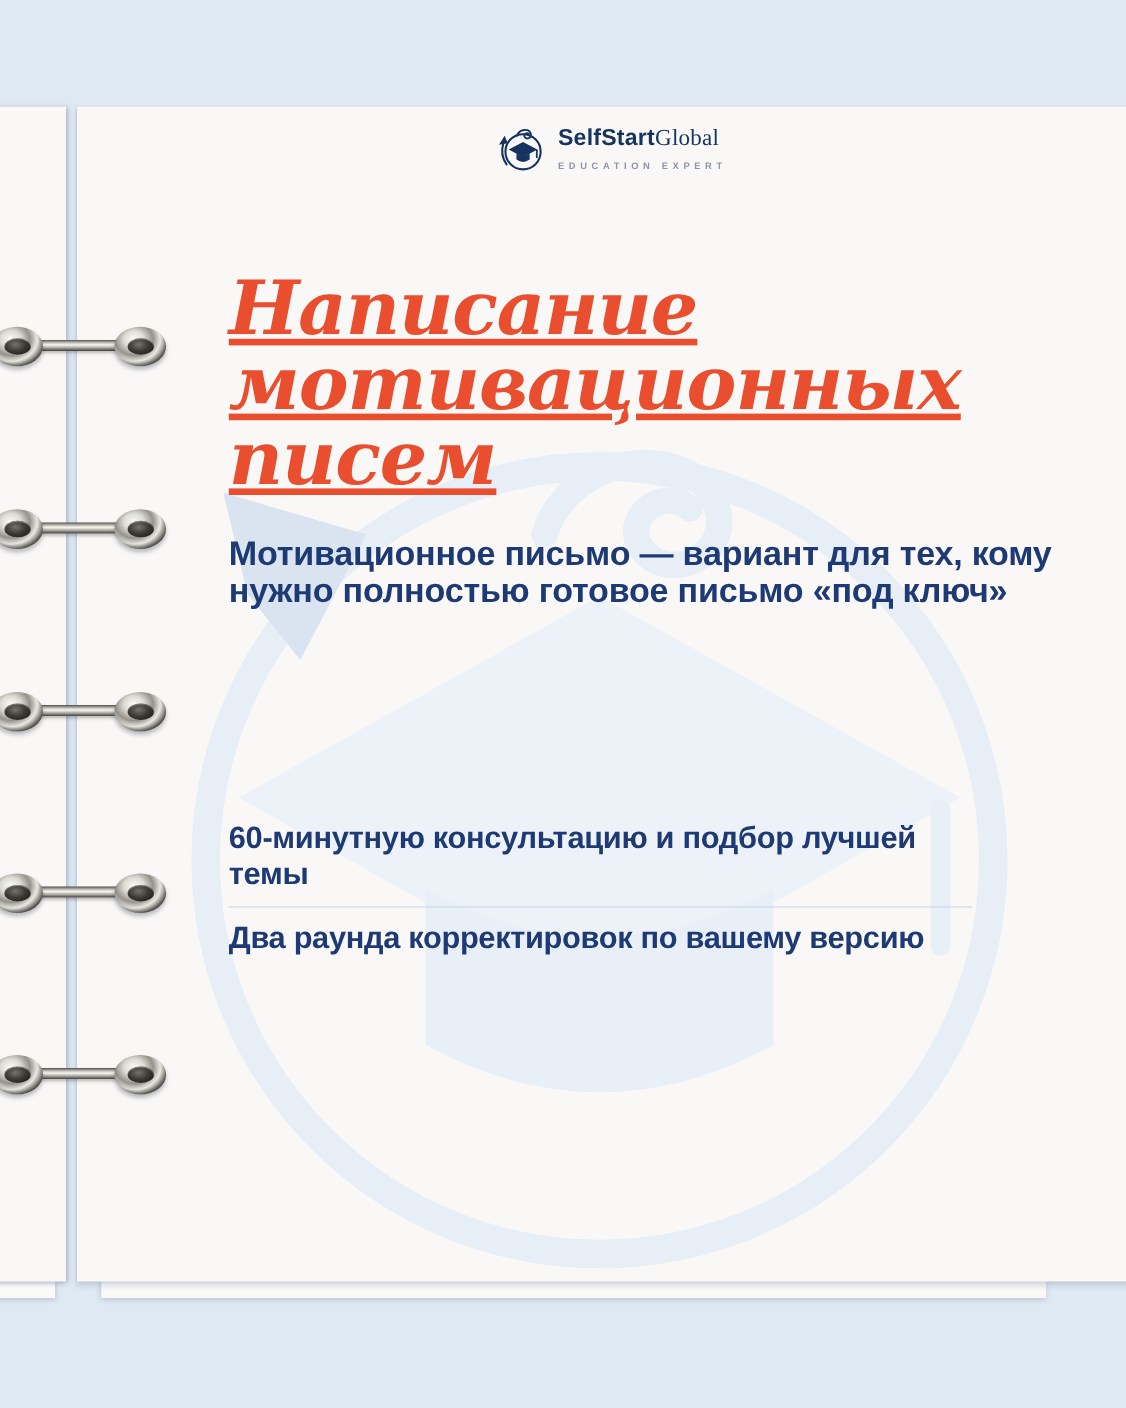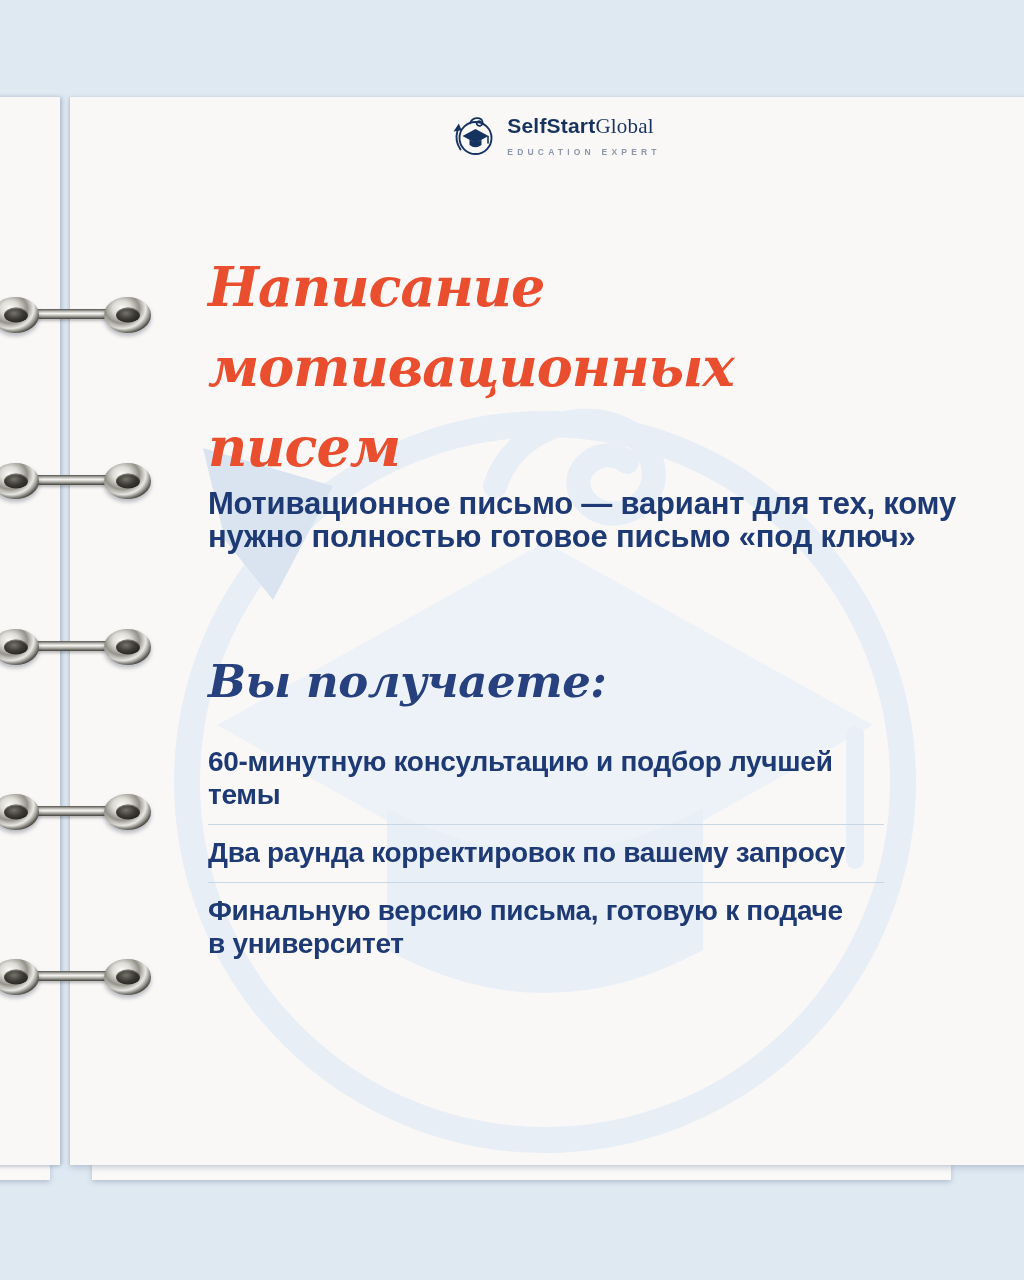--- a/index.html
+++ b/index.html
@@ -67,23 +67,24 @@
     font-size:8.5px;letter-spacing:4.2px;color:var(--tagline);
     font-weight:600;margin-top:9px;white-space:nowrap;
   }
 
   
   .content{position:absolute;inset:0;z-index:4;}
   .title{
     position:absolute;left:138px;top:150px;width:560px;
     font-family:"DejaVu Serif","Liberation Serif",serif;
     font-style:italic;font-weight:600;
-    font-size:54px;line-height:80px;letter-spacing:-1px;
+    font-size:68px;line-height:68px;letter-spacing:-1px;
     color:var(--accent);
     white-space:pre-line;
+    text-decoration:underline;
   }
   .subtitle{
     position:absolute;left:138px;top:390px;width:760px;
     font-size:31px;line-height:33px;font-weight:700;
     color:var(--navy);
     white-space:pre-line;letter-spacing:-.2px;
   }
   .benefits-heading{
     position:absolute;left:138px;top:560px;width:500px;
     font-family:"DejaVu Serif","Liberation Serif",serif;
@@ -171,26 +172,23 @@
         <div class="logo-tagline">EDUCATION EXPERT</div>
       </div>
     </div>
 
     <div class="content">
       <h1 class="title">Написание
 мотивационных
 писем</h1>
       <p class="subtitle">Мотивационное письмо — вариант для тех, кому
 нужно полностью готовое письмо «под ключ»</p>
-      <h2 class="benefits-heading">Вы получаете:</h2>
       <ul class="benefits">
         <li>60-минутную консультацию и подбор лучшей темы</li>
-        <li>Два раунда корректировок по вашему запросу</li>
-        <li>Финальную версию письма, готовую к подаче
-в университет</li>
+        <li>Два раунда корректировок по вашему версию</li>
       </ul>
     </div>
   </div>
 
   <div class="ring" style="top:295px">
     <div class="bar"></div>
     <div class="grommet left"></div>
     <div class="grommet right"></div>
   </div>
   <div class="ring" style="top:461px">

